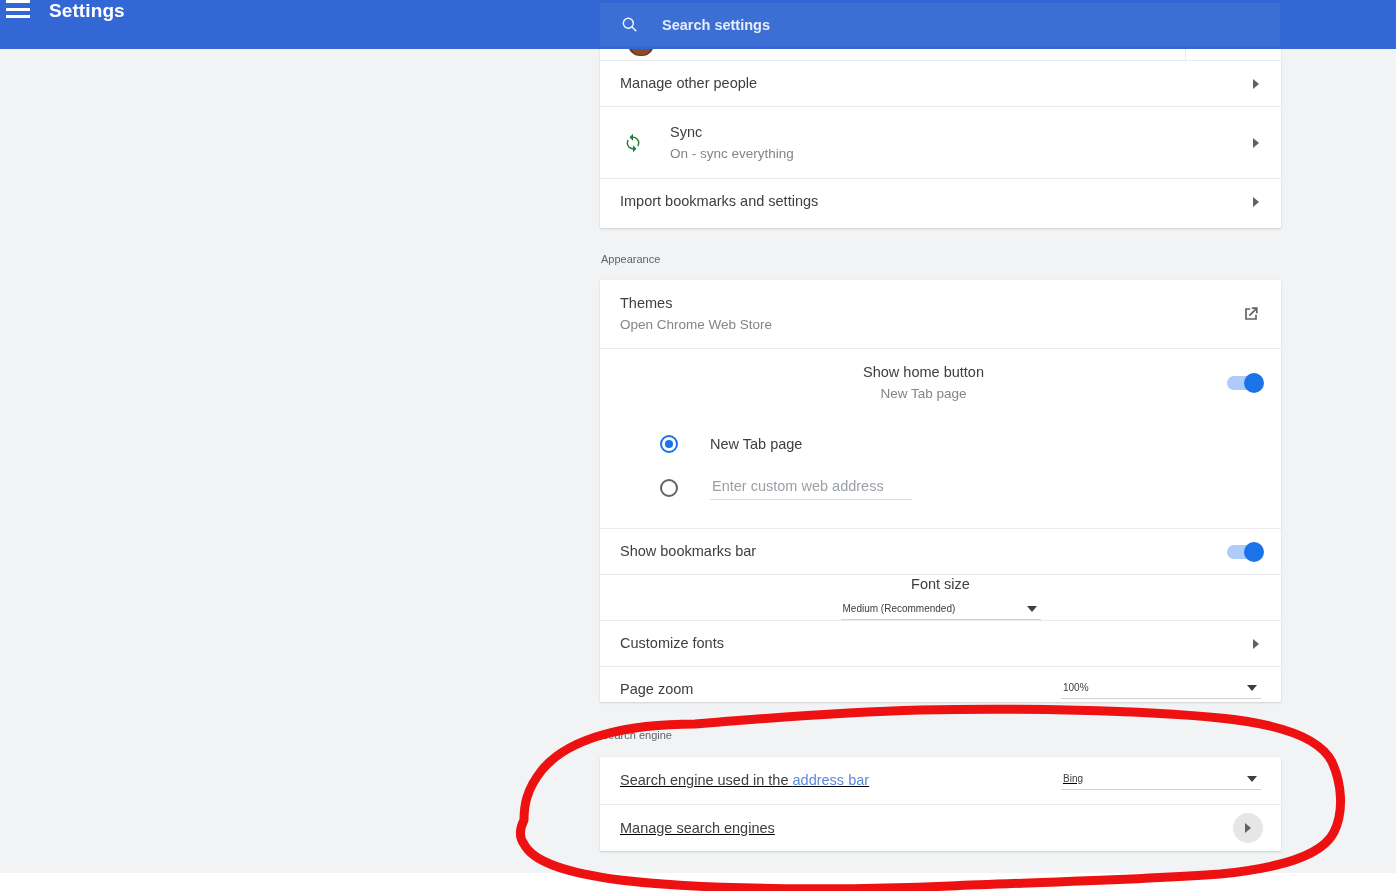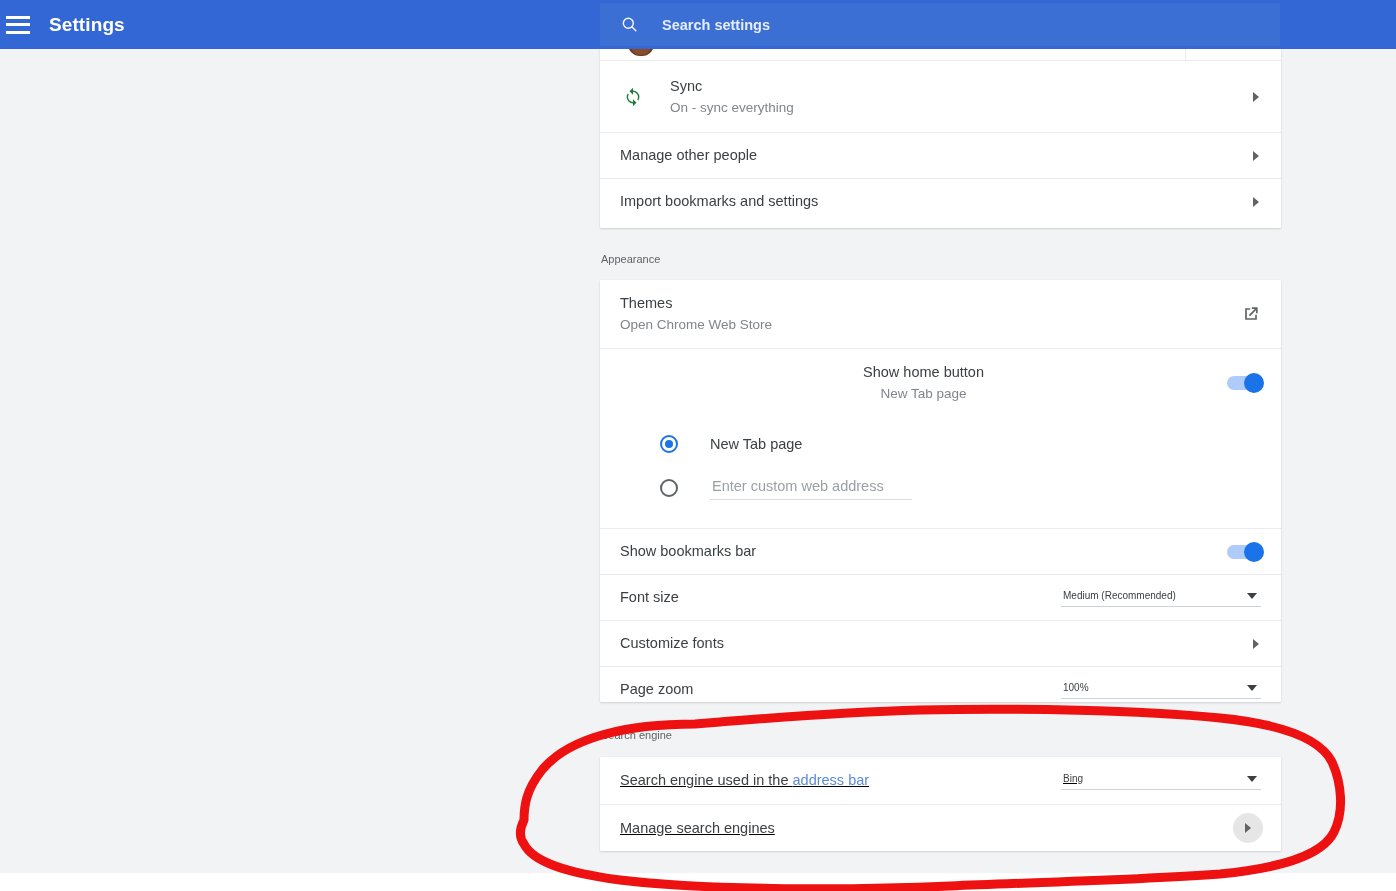--- a/index.html
+++ b/index.html
@@ -33,21 +33,21 @@
   }
 
   
   .header {
     position: absolute;
     left: 0; top: 0;
     width: 1396px;
     height: 49px;
     background: #3367d6;
     display: flex;
-    align-items: center;
+    align-items: flex-start;
     z-index: 30;
   }
 
   .hamburger {
     width: 24px; height: 18px;
     margin-left: 6px;
     display: flex;
     flex-direction: column;
     justify-content: space-between;
     cursor: pointer;
@@ -310,41 +310,41 @@
 </style>
 </head>
 <body>
 
 <div class="page-bg"></div>
 <div class="bottom-strip"></div>
 
 <div class="card" style="top:44px; height:184px; overflow:hidden;">
   <div style="height:16px;"></div>
 
+  <div class="row" style="height:46px;">
+    <div class="row-text">
+      <div class="row-title">Manage other people</div>
+    </div>
+    <div class="arrow-right"></div>
+  </div>
+
   <div class="row" style="height:72px; border-top:1px solid #e8eaed; padding-left:0;">
     <svg class="sync-icon" viewBox="0 0 24 24">
       <path d="M12 5 V2 L8.2 5.8 12 9.6 V6.6 a5.4 5.4 0 0 1 5.4 5.4 c0 1.0-.28 1.93-.76 2.73l1.17 1.17A7.3 7.3 0 0 0 19 12 a7 7 0 0 0-7-7z" fill="#1e7e34"></path>
       <path d="M12 17.4 a5.4 5.4 0 0 1-5.4-5.4 c0-1.0.28-1.93.76-2.73L6.19 8.1A7.3 7.3 0 0 0 5 12 a7 7 0 0 0 7 7v3l3.8-3.8L12 14.4z" fill="#1e7e34"></path>
     </svg>
     <div class="row-text">
       <div class="row-title">Sync</div>
       <div class="row-sub">On - sync everything</div>
     </div>
     <div class="arrow-right"></div>
   </div>
 
   <div class="row" style="height:46px;">
     <div class="row-text">
-      <div class="row-title">Manage other people</div>
-    </div>
-    <div class="arrow-right"></div>
-  </div>
-
-  <div class="row" style="height:46px;">
-    <div class="row-text">
       <div class="row-title">Import bookmarks and settings</div>
     </div>
     <div class="arrow-right"></div>
   </div>
 </div>
 
 <div class="avatar-sliver"></div>
 <div class="name-sliver">&nbsp;</div>
 <div class="divider-sliver"></div>
 
@@ -386,21 +386,21 @@
 
   <div class="row" style="height:46px;">
     <div class="row-text">
       <div class="row-title">Show bookmarks bar</div>
     </div>
     <div class="toggle">
       <div class="knob"></div>
     </div>
   </div>
 
-  <div class="row" style="height:46px;">
+  <div class="row" style="height:46px;flex-direction:column;">
     <div class="row-text">
       <div class="row-title">Font size</div>
     </div>
     <div class="dropdown">
       <span class="dropdown-value">Medium (Recommended)</span>
       <span class="chev-down"></span>
     </div>
   </div>
 
   <div class="row" style="height:46px;">

